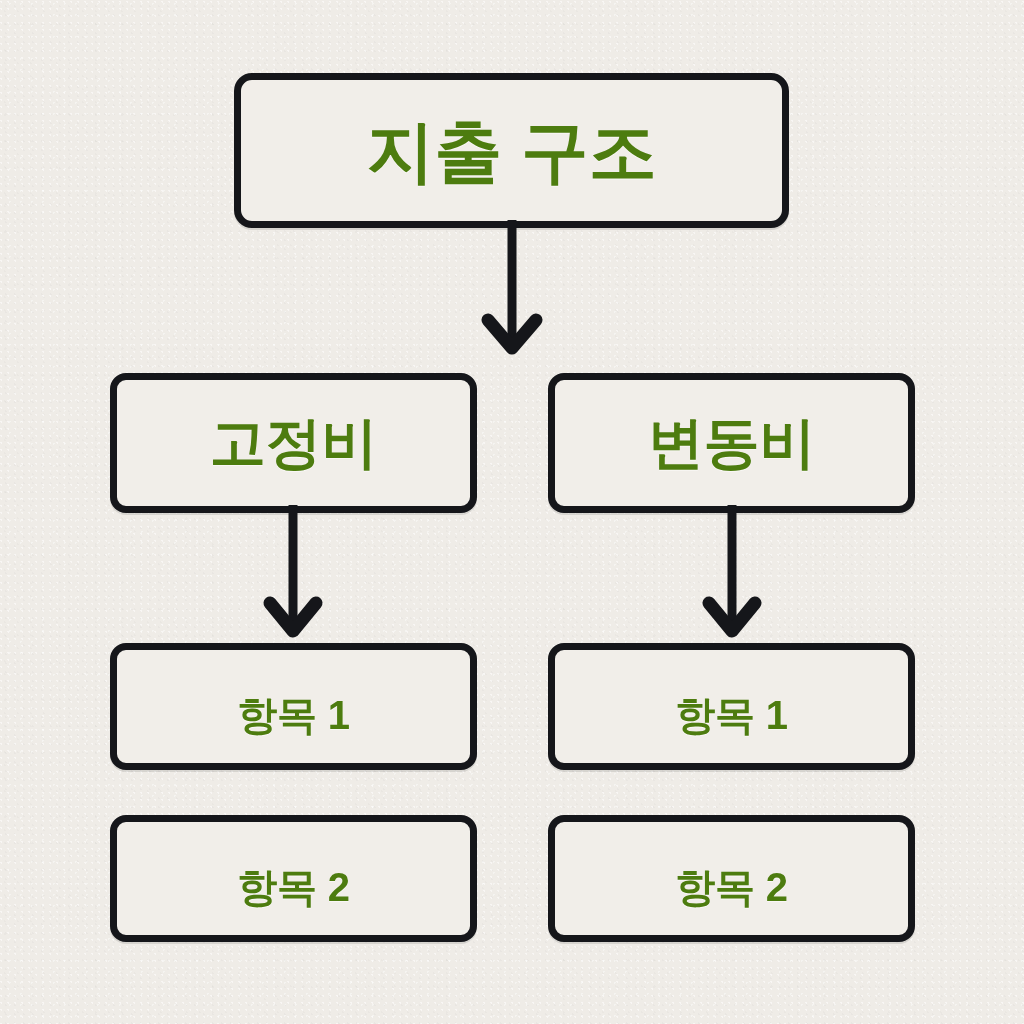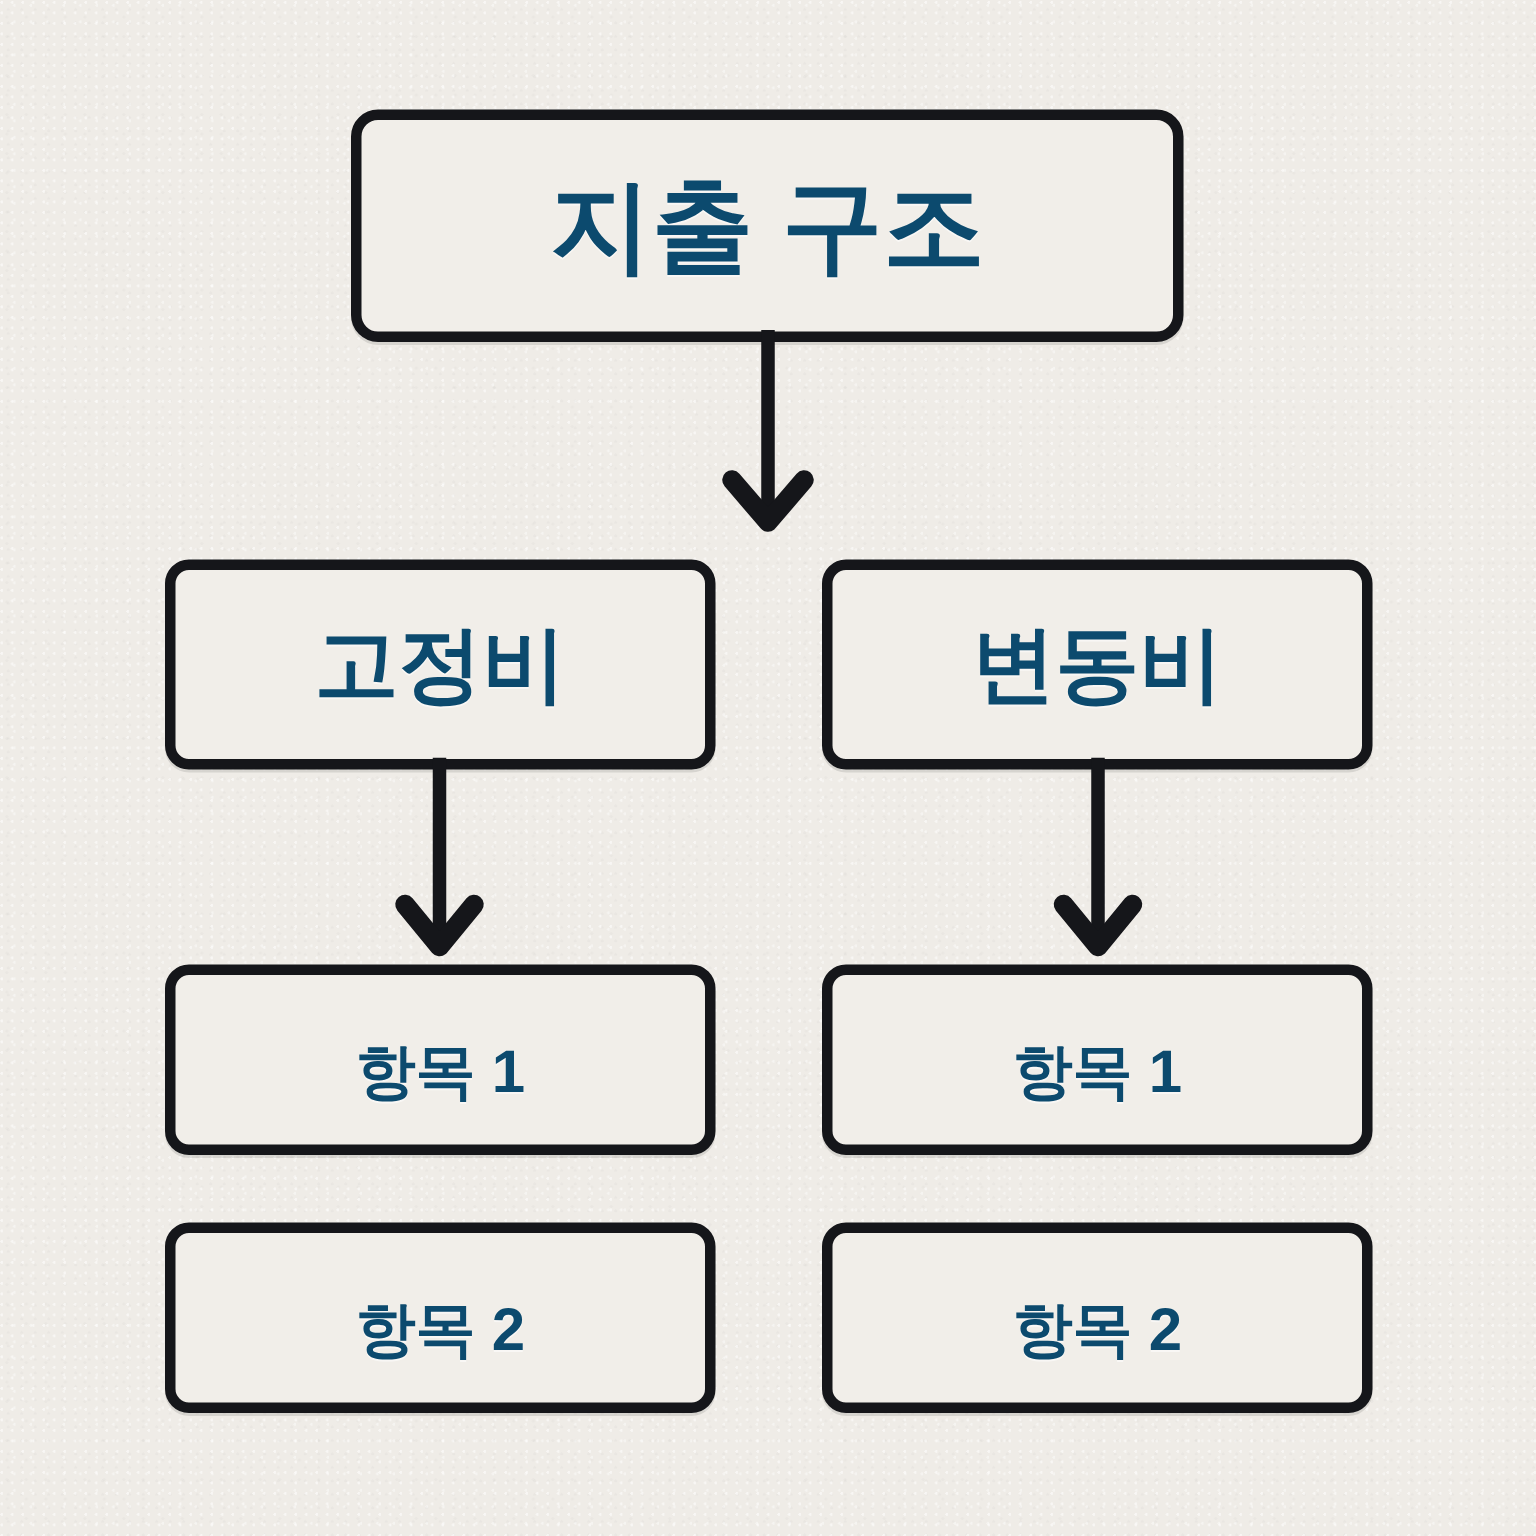--- a/index.html
+++ b/index.html
@@ -33,21 +33,21 @@
   .node {
     position: absolute;
     box-sizing: border-box;
     background: #f1eee9;
     border: 7px solid #15161a;
     border-radius: 16px;
     display: flex;
     align-items: center;
     justify-content: center;
     text-align: center;
-    color: #0c4a6e;
+    color: #4d7c0f;
     letter-spacing: -0.01em;
     box-shadow: 0 2px 0 rgba(0,0,0,0.10);
   }
   .node .label {
     display: block;
     line-height: 1;
     font-weight: 700;
     white-space: nowrap;
     text-shadow: 0 1px 0 rgba(255,255,255,0.55);
   }

